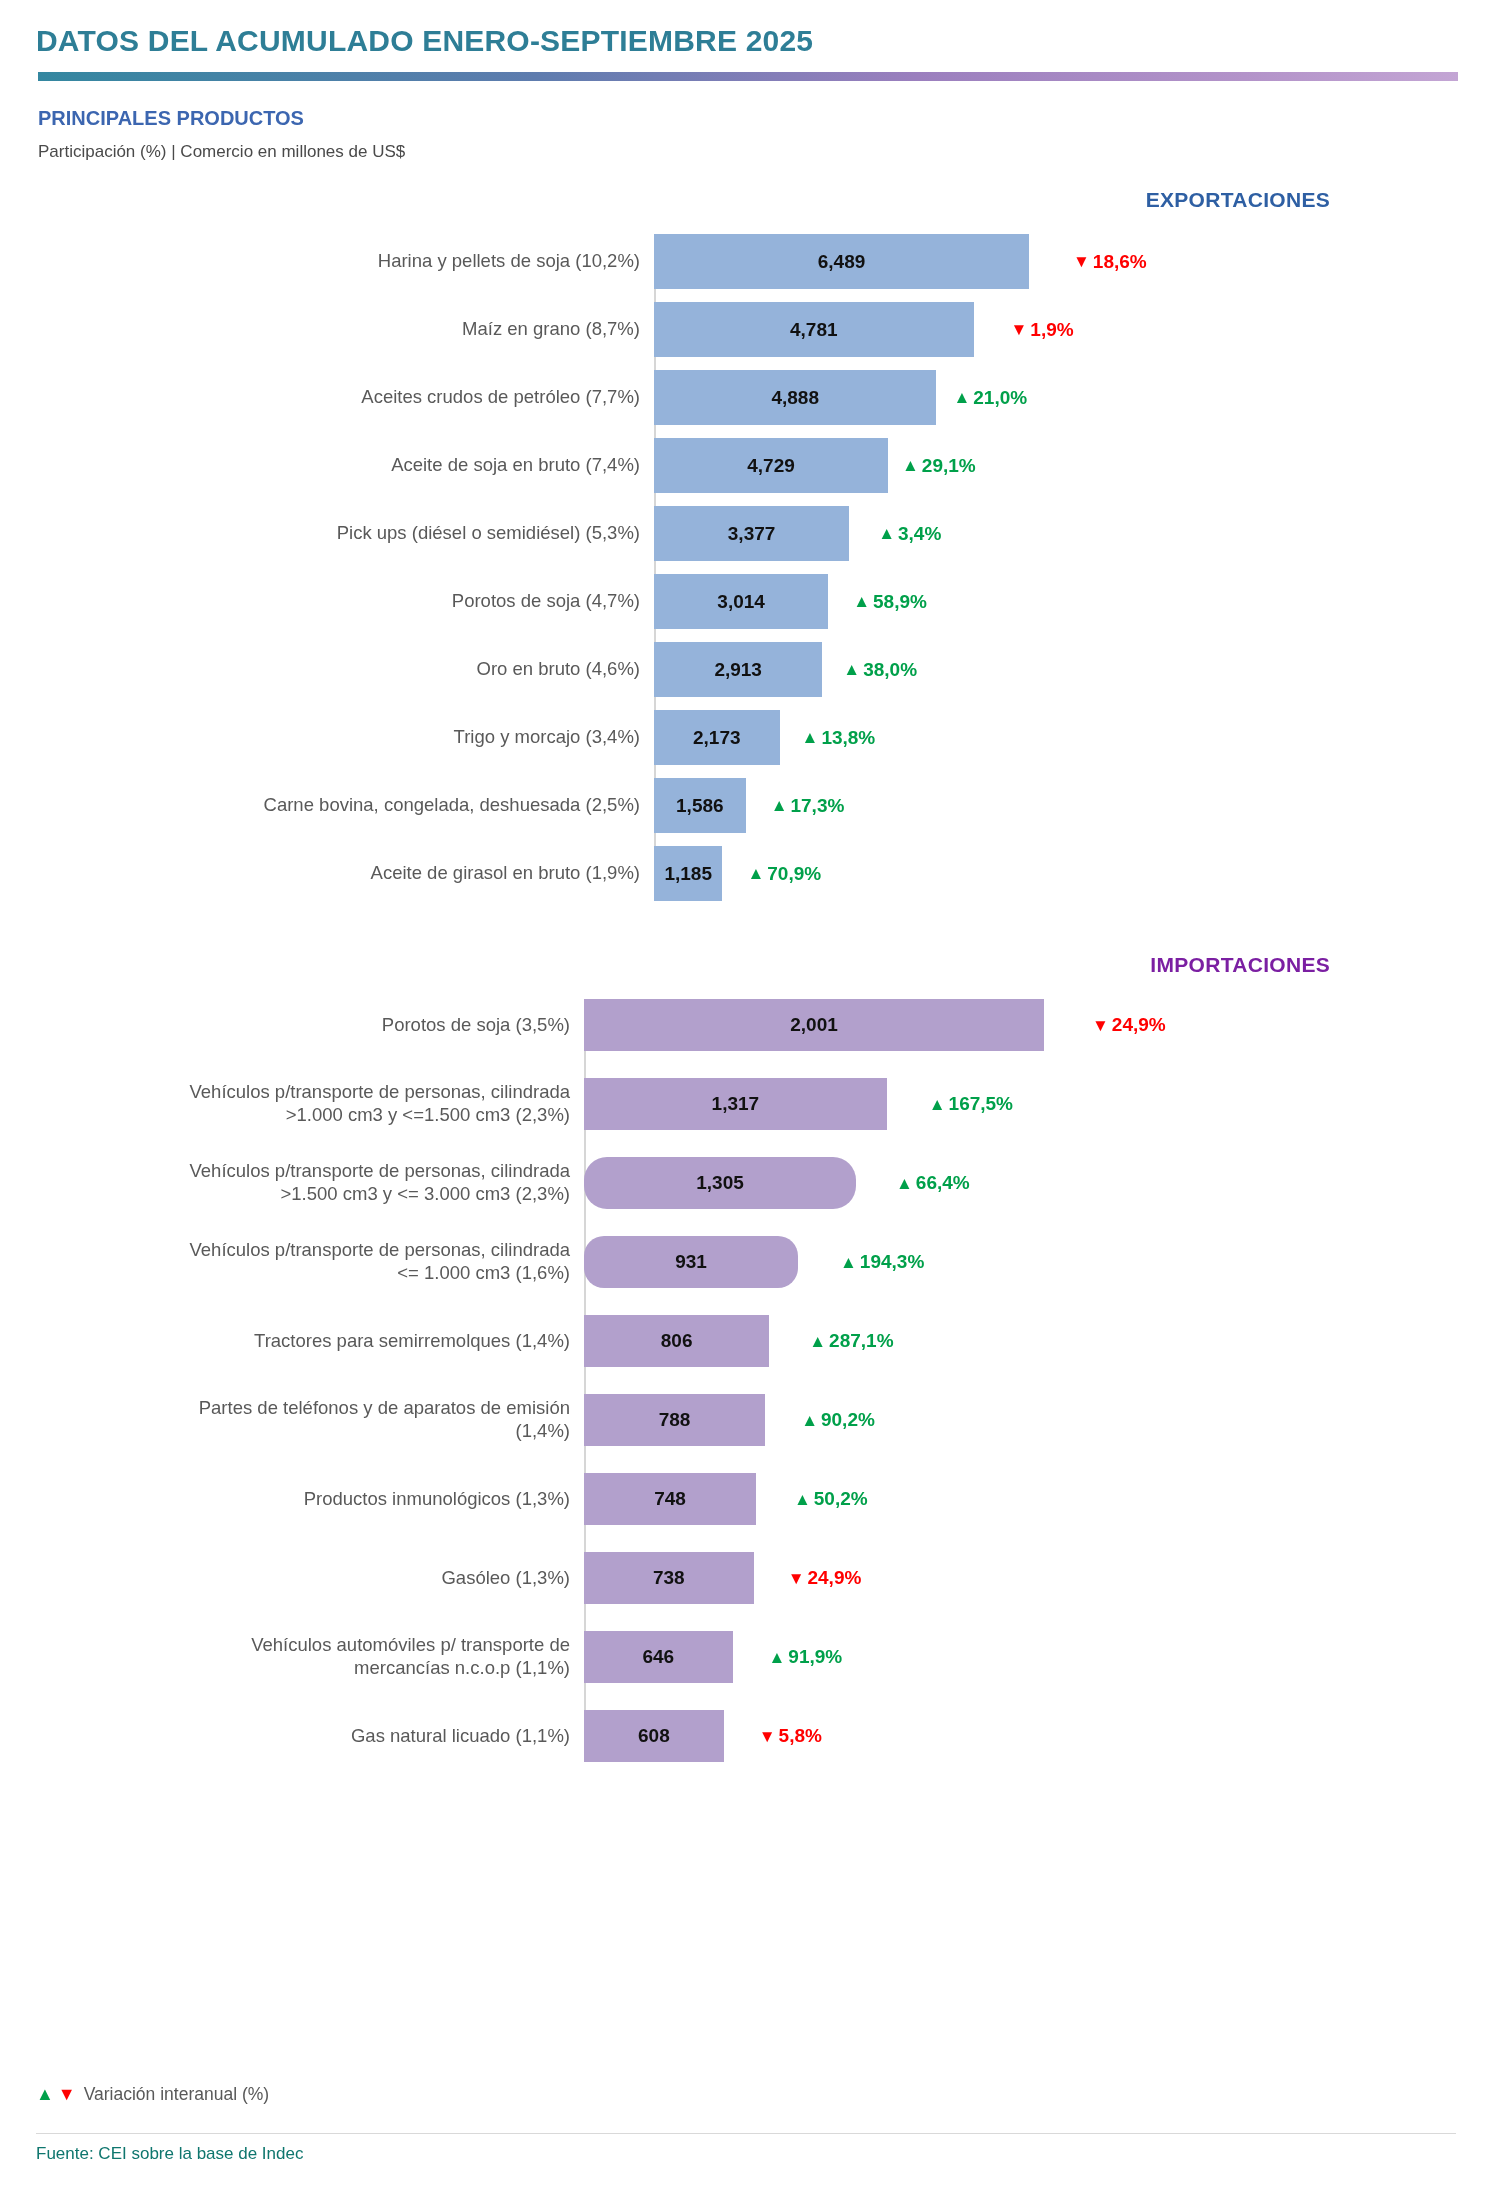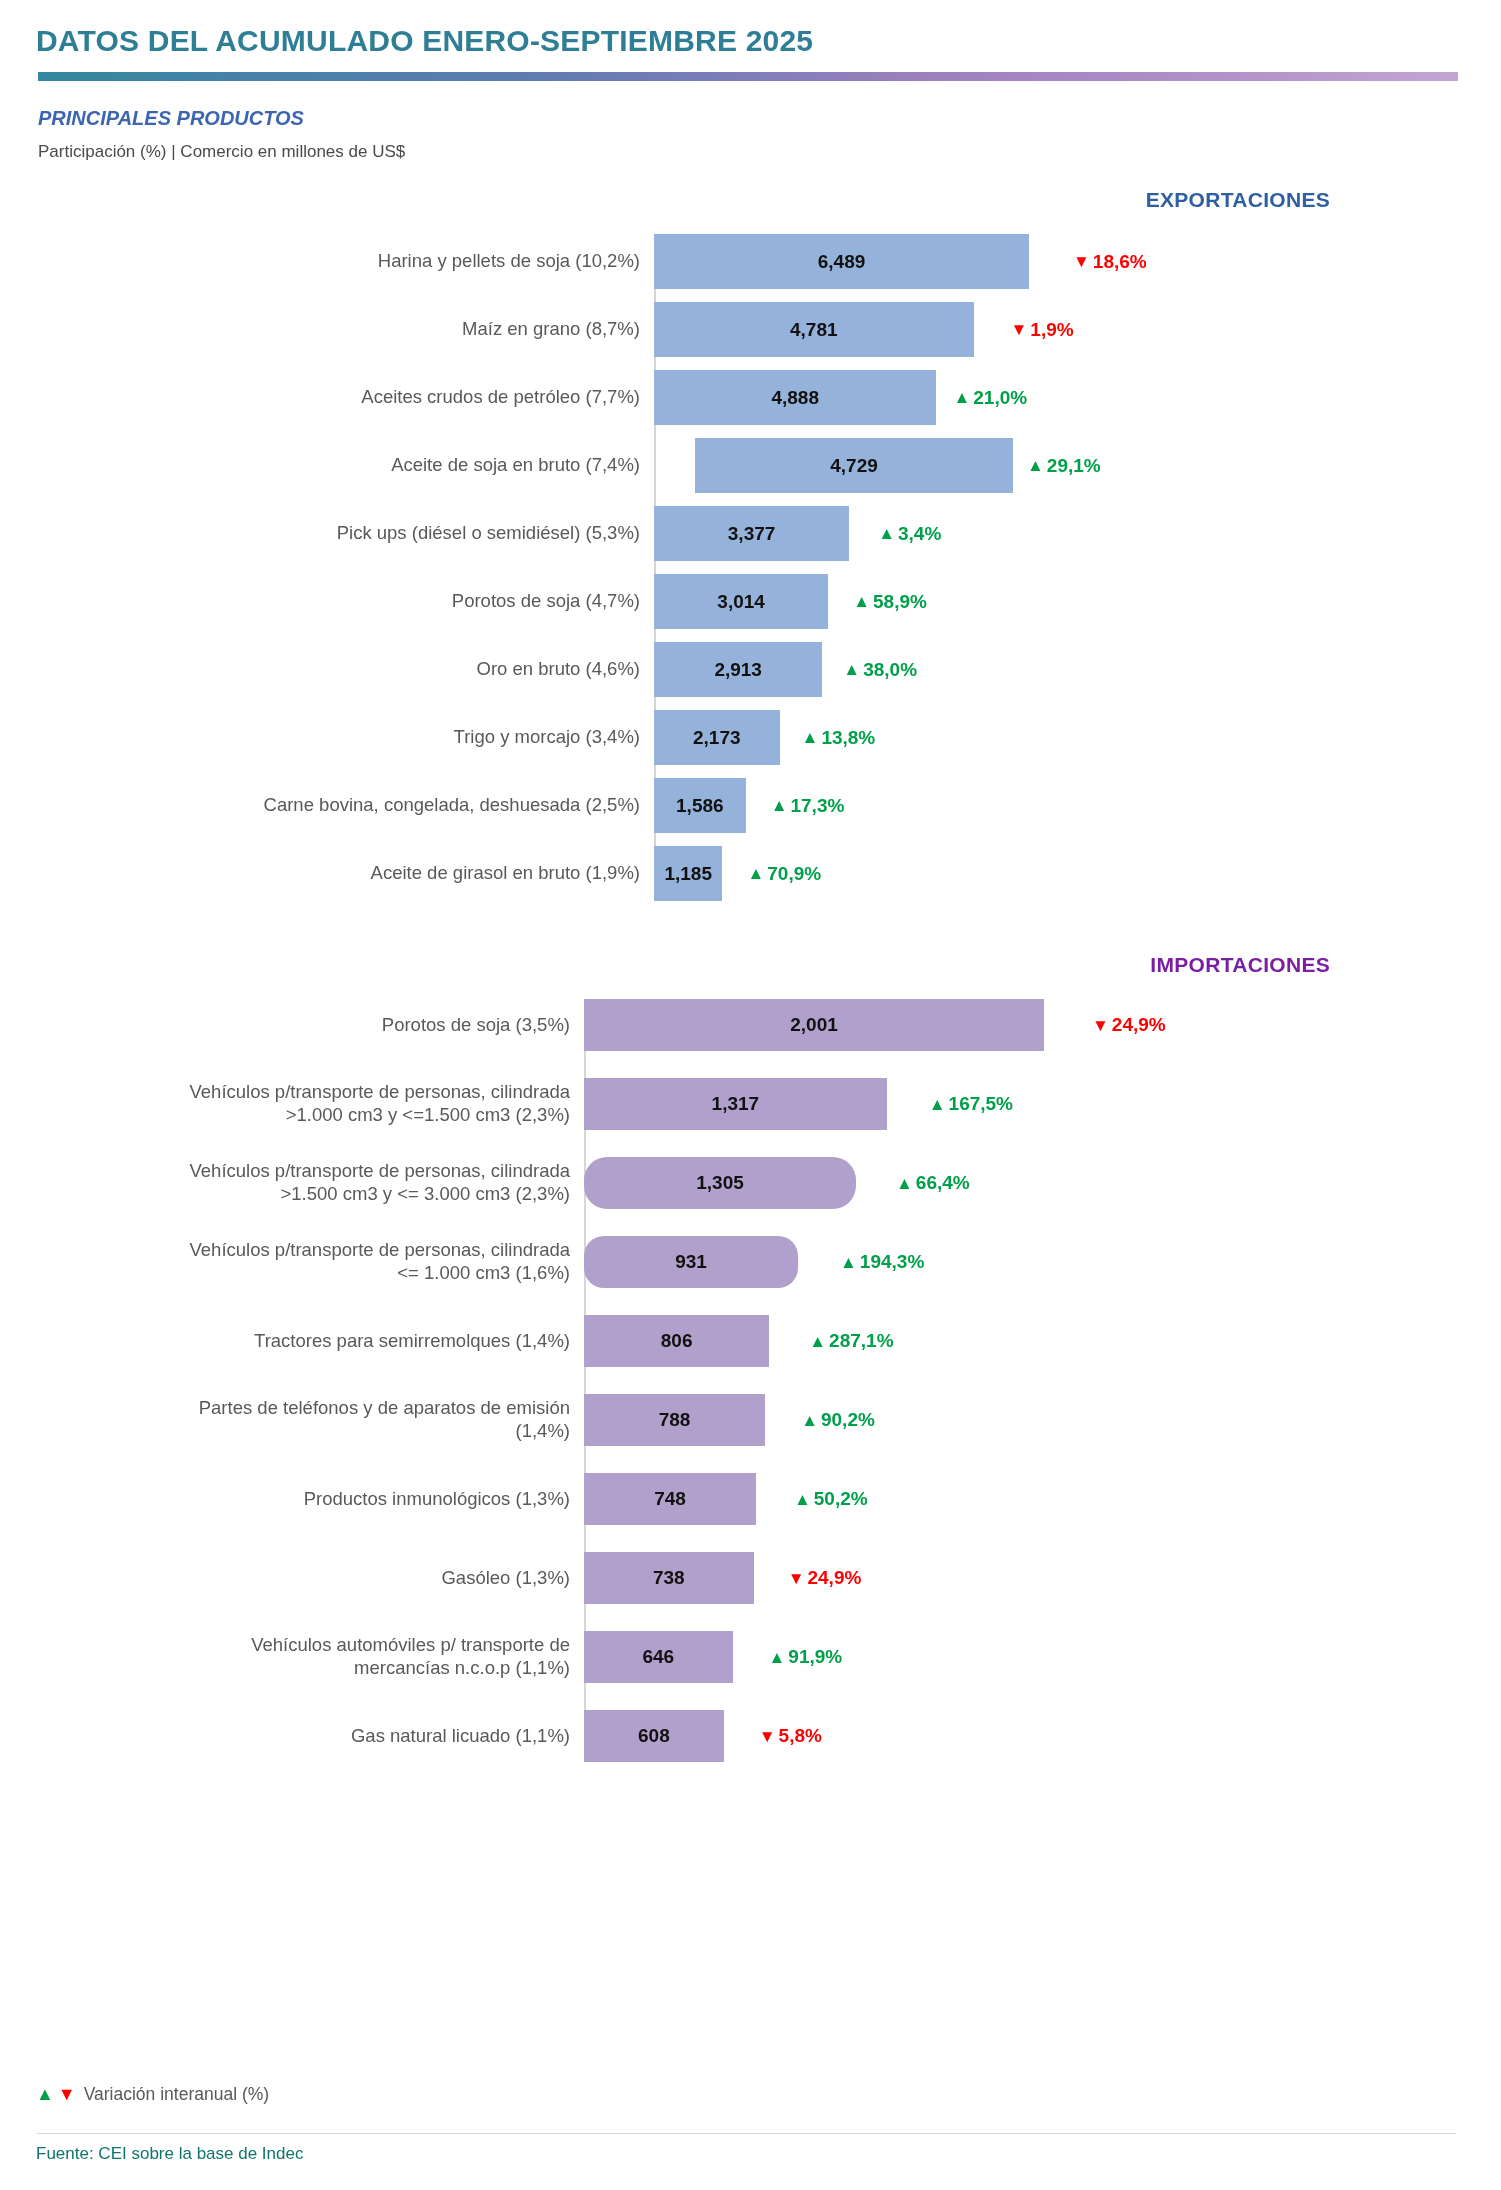--- a/index.html
+++ b/index.html
@@ -33,21 +33,20 @@
     height: 9px;
     width: 1420px;
     margin-left: 2px;
     background: linear-gradient(to right, #3487A0 0%, #5E7CAE 35%, #9B7FBE 62%, #B393C9 85%, #C3A5D4 100%);
   }
   .section-title {
     font-size: 20px;
     font-weight: bold;
     color: #3C66B0;
     margin: 26px 0 12px 2px;
-    font-style: italic;
   }
   .subtitle {
     font-size: 17px;
     color: #4a4a4a;
     margin: 0 0 0 2px;
     font-weight: normal;
   }
 
   
   .chart-block { margin-top: 26px; position: relative; }
@@ -209,21 +208,21 @@
           </div>
           <div class="variation up" style="margin-left: 17px;">
             <span class="tri">▲</span>
             <span>21,0%</span>
           </div>
         </div>
       </div>
       <div class="row">
         <div class="row-label">Aceite de soja en bruto  (7,4%)</div>
         <div class="row-bar-area">
-          <div class="bar" style="width: 318px; margin-left: 41px;">
+          <div class="bar" style="width: 234px;">
             <span class="bar-value">4,729</span>
           </div>
           <div class="variation up" style="margin-left: 14px;">
             <span class="tri">▲</span>
             <span>29,1%</span>
           </div>
         </div>
       </div>
       <div class="row">
         <div class="row-label">Pick ups (diésel o semidiésel)  (5,3%)</div>

